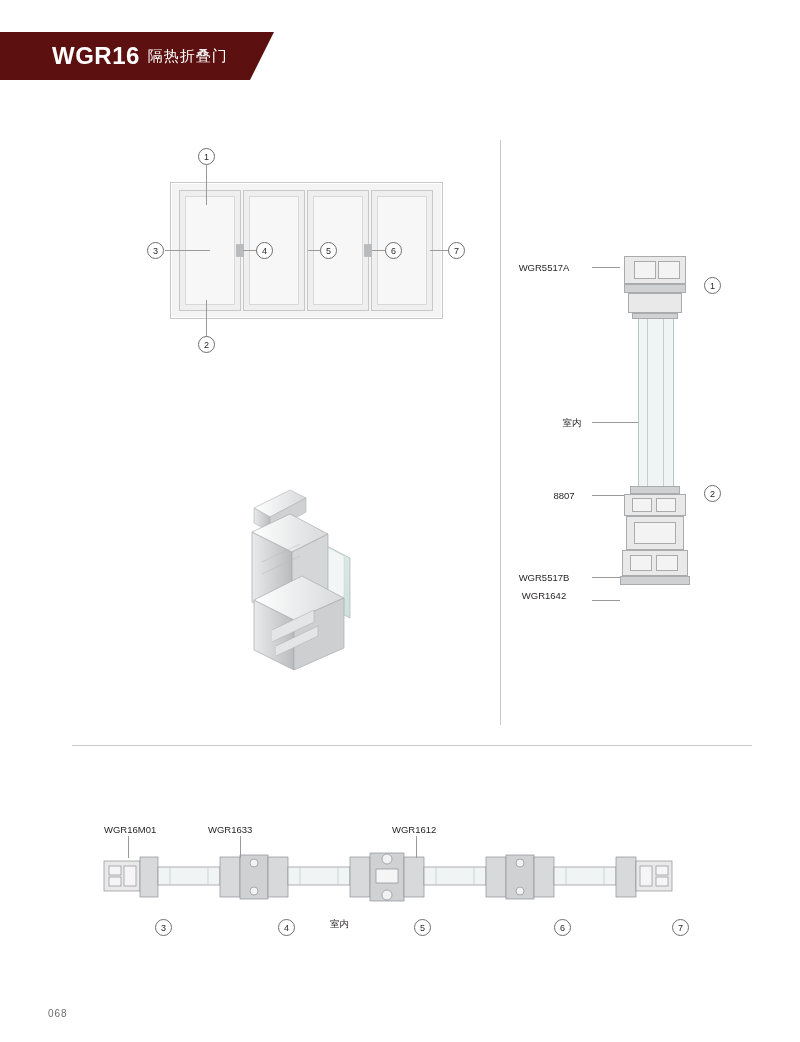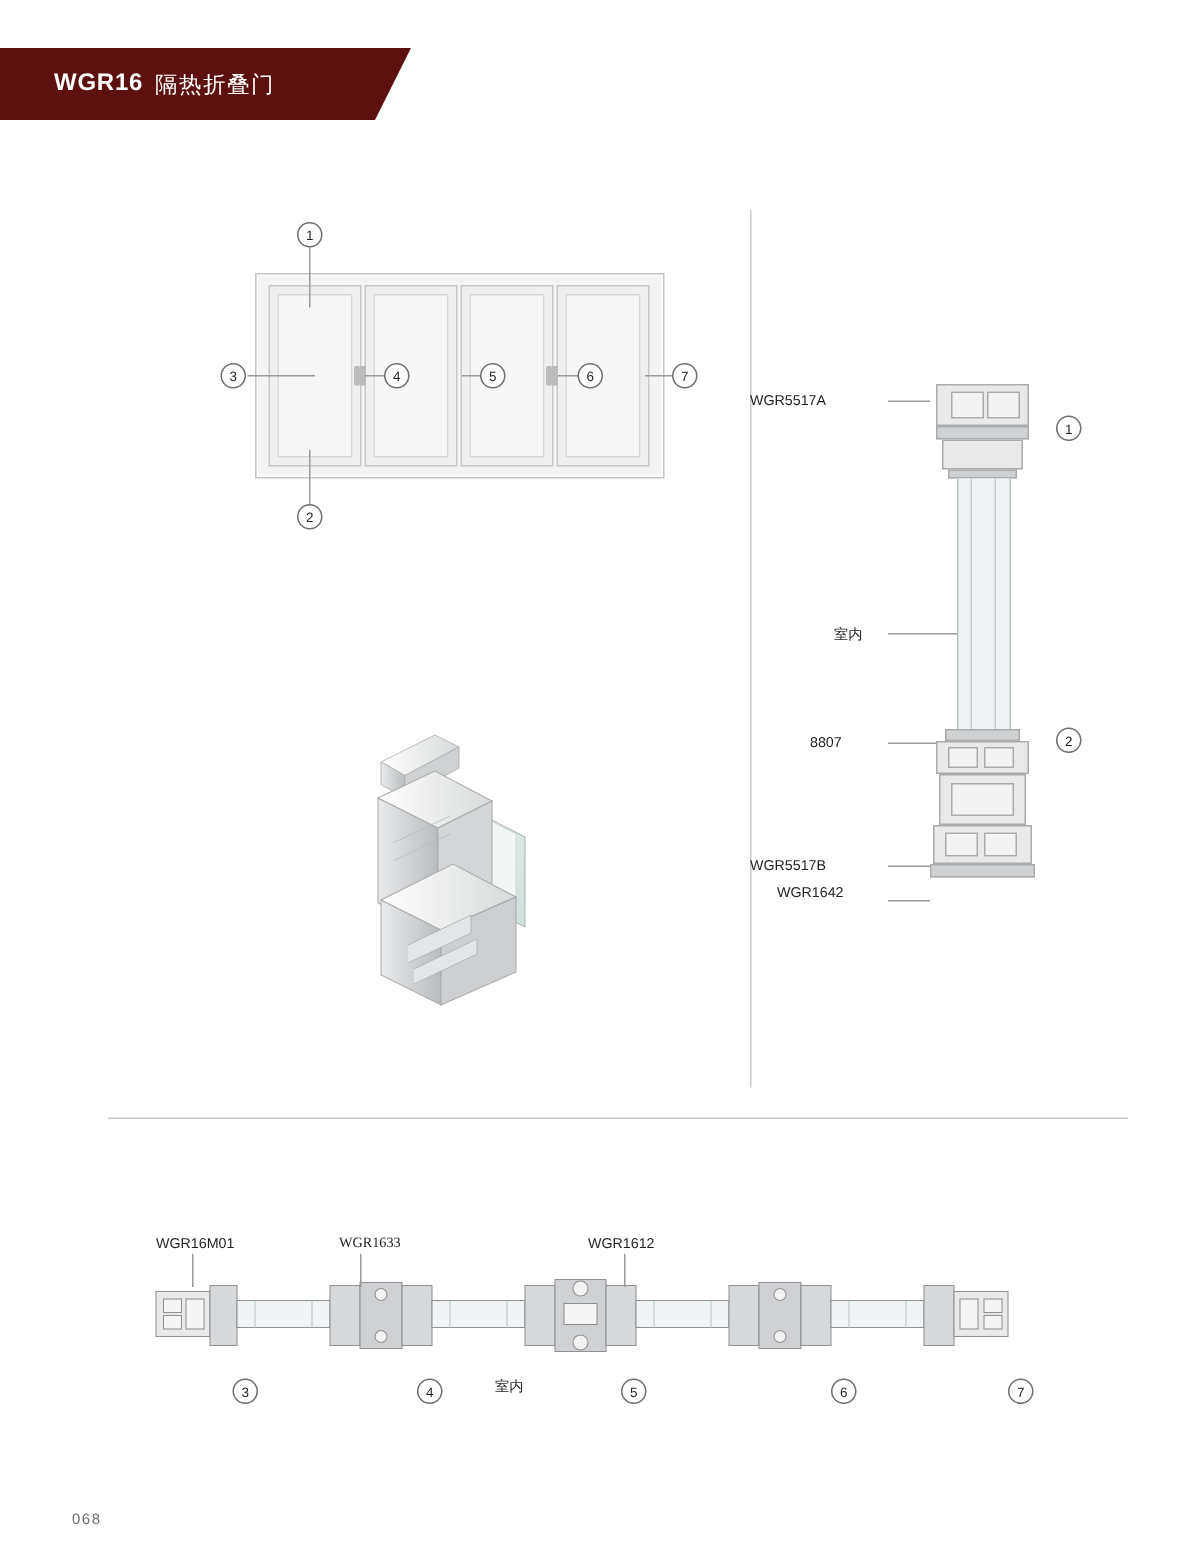--- a/index.html
+++ b/index.html
@@ -13,29 +13,29 @@
     position:absolute;left:0;top:32px;width:250px;height:48px;
     background:#5c1010;color:#ffffff;
     display:flex;align-items:center;
   }
   .banner:after{
     content:"";position:absolute;right:-24px;top:0;
     border-top:48px solid #5c1010;
     border-right:24px solid transparent;
   }
   .banner-code{
-    font-size:16px;font-weight:bold;letter-spacing:.5px;margin-left:36px;
+    font-size:24px;font-weight:bold;letter-spacing:.5px;margin-left:52px;
   }
   .banner-name{
     font-size:15px;margin-left:8px;letter-spacing:1px;
   }
 
   
   .lbl{position:absolute;font-size:9.5px;color:#231f20;white-space:nowrap;}
-  .lbl-r{position:absolute;font-size:9.5px;color:#231f20;white-space:nowrap;text-align:left;}
+  .lbl-r{position:absolute;font-size:9.5px;color:#231f20;white-space:nowrap;text-align:center;}
   .circ{
     position:absolute;width:17px;height:17px;border:1px solid #6d6e70;border-radius:50%;
     font-size:9px;color:#231f20;display:flex;align-items:center;justify-content:center;
     background:#ffffff;box-sizing:border-box;
   }
   .ln{position:absolute;background:#9a9a9a;}
   .lnh{height:1px;}
   .lnv{width:1px;}
 
   
@@ -184,21 +184,21 @@
 
 <div class="lbl-r" style="left:556px;top:417px;width:32px;">室内</div>
 <div class="ln lnh" style="left:592px;top:422px;width:46px;"></div>
 
 <div class="lbl-r" style="left:540px;top:490px;width:48px;">8807</div>
 <div class="ln lnh" style="left:592px;top:495px;width:32px;"></div>
 
 <div class="lbl-r" style="left:500px;top:572px;width:88px;">WGR5517B</div>
 <div class="ln lnh" style="left:592px;top:577px;width:28px;"></div>
 
-<div class="lbl-r" style="left:518px;top:590px;width:88px;">WGR1642</div>
+<div class="lbl-r" style="left:500px;top:590px;width:88px;">WGR1642</div>
 <div class="ln lnh" style="left:592px;top:600px;width:28px;"></div>
 
 <div class="circ" style="left:704px;top:277px;">1</div>
 <div class="circ" style="left:704px;top:485px;">2</div>
 
 <div class="strip">
   <svg width="600" height="65" viewBox="0 0 600 65">
     <g stroke="#8f9194" stroke-width="0.7" fill="#e9e9ea">
 
       <rect x="4" y="16" width="36" height="30"></rect>
@@ -247,21 +247,21 @@
       <rect x="540" y="21" width="12" height="20" fill="#f5f5f5"></rect>
       <rect x="556" y="21" width="12" height="9" fill="#f5f5f5"></rect>
       <rect x="556" y="32" width="12" height="9" fill="#f5f5f5"></rect>
     </g>
   </svg>
 </div>
 
 <div class="lbl" style="left:104px;top:824px;">WGR16M01</div>
 <div class="ln lnv" style="left:128px;top:836px;height:22px;"></div>
 
-<div class="lbl" style="left:226px;top:824px;font-family:Liberation Serif, serif;">WGR1633</div>
+<div class="lbl" style="left:208px;top:824px;">WGR1633</div>
 <div class="ln lnv" style="left:240px;top:836px;height:22px;"></div>
 
 <div class="lbl" style="left:392px;top:824px;">WGR1612</div>
 <div class="ln lnv" style="left:416px;top:836px;height:22px;"></div>
 
 <div class="lbl" style="left:330px;top:918px;">室内</div>
 
 <div class="circ" style="left:155px;top:919px;">3</div>
 <div class="circ" style="left:278px;top:919px;">4</div>
 <div class="circ" style="left:414px;top:919px;">5</div>

